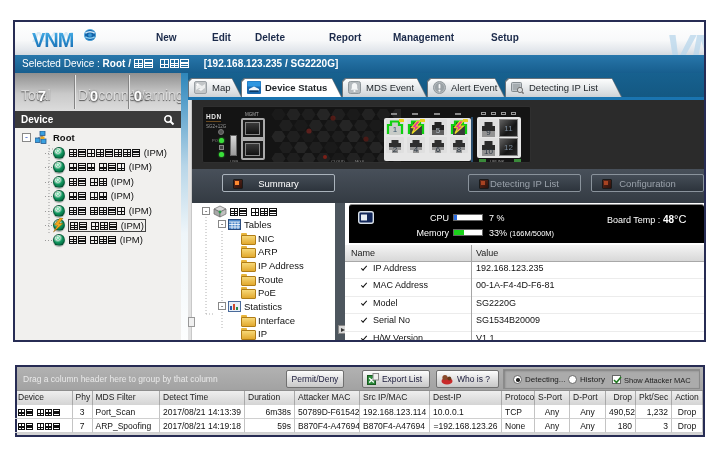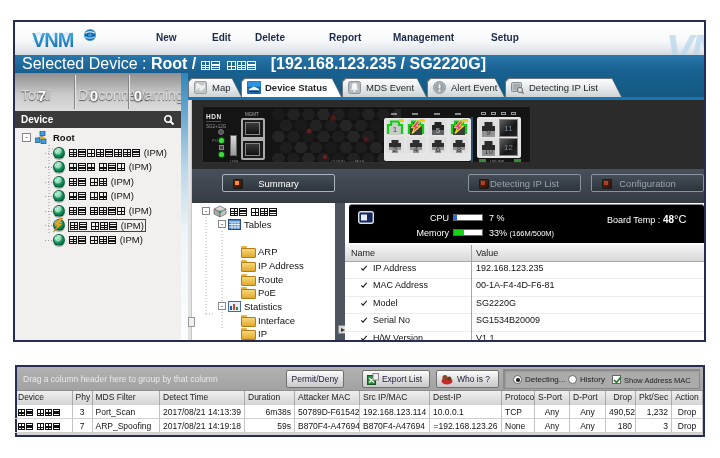--- a/index.html
+++ b/index.html
@@ -11,21 +11,21 @@
 .kj.s{width:7px;height:7px}
 .kj.l{width:9px;height:9px}
 .sp3{display:inline-block;width:3px}
 #main{position:absolute;left:13px;top:20px;width:693px;height:322px;border:2px solid #272c54;background:#fff}
 #hdr{position:absolute;left:0;top:0;width:689px;height:33px;background:linear-gradient(180deg,#ffffff 0%,#f8f9fa 55%,#e3e7ec 85%,#d3d9df 100%);overflow:hidden}
 #logo{position:absolute;left:17px;top:7px;font-weight:bold;font-size:20px;letter-spacing:-1px;background:linear-gradient(180deg,#55b9ee 0%,#2a8fd0 45%,#1563a8 100%);-webkit-background-clip:text;background-clip:text;color:transparent}
 #logorefl{position:absolute;left:17px;top:23px;font-weight:bold;font-size:20px;letter-spacing:-1px;color:#2a8fd0;opacity:.15;transform:scaleY(-.75);transform-origin:top}
 #logoglobe{position:absolute;left:69px;top:8px;width:12px;height:12px;border-radius:50%;background:radial-gradient(circle at 35% 30%,#bfe4f7 0%,#5db4e6 40%,#1563a8 100%)}
 .menu{position:absolute;top:10px;font-size:10px;font-weight:bold;color:#1b2a4a}
 #wmark{position:absolute;right:-14px;top:4px;font-weight:bold;font-style:italic;font-size:42px;letter-spacing:-3px;color:#b9d7ec;opacity:.75}
-#selbar{position:absolute;left:0;top:33px;width:689px;height:18px;background:linear-gradient(180deg,#2877ab,#175e8e);color:#fff;font-size:16px;line-height:18px}
+#selbar{position:absolute;left:0;top:33px;width:689px;height:18px;background:linear-gradient(180deg,#2877ab,#175e8e);color:#fff;font-size:10px;line-height:18px}
 #counters{position:absolute;left:0;top:51px;width:166px;height:38px;background:linear-gradient(180deg,#8f8f8f,#c9c9c9 55%,#dcdcdc)}
 .cntlab{position:absolute;top:14px;font-size:14px;font-weight:normal;color:#dadada;text-shadow:0 1px 1px #555}
 .cntnum{position:absolute;top:14px;width:20px;font-size:15px;font-weight:bold;color:#fff;text-shadow:0 1px 2px #555,0 0 2px #777;line-height:17px;text-align:center}
 .cntsep{position:absolute;top:2px;width:1px;height:34px;background:#848484;box-shadow:1px 0 0 #e8e8e8}
 #devbar{position:absolute;left:0;top:89px;width:166px;height:17px;background:#3a3a3a;color:#fff;font-size:10px;font-weight:bold;line-height:17px}
 #tree{position:absolute;left:0;top:106px;width:166px;height:212px;background:#f1f0ee;overflow:hidden;font-size:9.5px;color:#111}
 .sphere{position:absolute;width:12px;height:12px;border-radius:50%;background:radial-gradient(circle at 38% 28%,#eafff4 0%,#6fd8a4 20%,#12996000 0%,#129960 48%,#046b42 78%,#024530 100%);border:1px solid rgba(0,60,35,.55);box-shadow:0 1px 1px rgba(0,0,0,.3)}
 .pmbox{position:absolute;width:9px;height:9px;border:1px solid #888;background:#fff;font-size:9px;line-height:7px;text-align:center;color:#333}
 #vsplit1{position:absolute;left:166px;top:51px;width:7px;height:267px;background:linear-gradient(180deg,#2e86ba 0%,#5ca2cc 12%,#b8d6e8 35%,#eef5f9 60%,#fdfefe 100%)}
 #rightreg{position:absolute;left:173px;top:51px;width:516px;height:267px;background:#2b2b2b}
@@ -405,20 +405,24 @@
             <div class="mrow" style="left:0;top:15.1px">
               <span class="pmbox" style="left:26px;top:2px;width:8px;height:8px;line-height:5px;font-size:8px">-</span>
               <span class="abs" style="left:36px;top:1px">
                 <svg class="abs" width="13" height="11" viewBox="0 0 13 11">
                   <rect x="0.5" y="0.5" width="12" height="10" fill="#4a86c8" stroke="#2a4a7a"></rect>
                   <path d="M1 3 h11 M1 5.5 h11 M1 8 h11 M4 3 v7 M7 3 v7 M10 3 v7" stroke="#fff" stroke-width="0.8"></path>
                 </svg>
               </span>
               <span class="abs" style="left:52px;top:1px">Tables</span>
             </div>
+            <div class="mrow" style="left:0;top:28.7px">
+              <span class="folder" style="left:49px;top:1px"></span>
+              <span class="abs" style="left:66px;top:1px">NIC</span>
+            </div>
             <div class="mrow" style="left:0;top:42.4px">
               <span class="folder" style="left:49px;top:1px"></span>
               <span class="abs" style="left:66px;top:1px">ARP</span>
             </div>
             <div class="mrow" style="left:0;top:56.0px">
               <span class="folder" style="left:49px;top:1px"></span>
               <span class="abs" style="left:66px;top:1px">IP Address</span>
             </div>
             <div class="mrow" style="left:0;top:69.6px">
               <span class="folder" style="left:49px;top:1px"></span>
@@ -527,21 +531,21 @@
         <div class="abs" style="left:486px;top:2px;width:197px;height:20px;background:#ababab;border:1px solid #8a8a8a;box-shadow:inset 1px 1px 2px rgba(0,0,0,.25)">
           <span class="abs" style="left:9px;top:5px;width:9px;height:9px;border-radius:50%;background:#fff;border:1px solid #666"></span>
           <span class="abs" style="left:12px;top:8px;width:3.5px;height:3.5px;border-radius:50%;background:#222"></span>
           <span class="abs" style="left:21px;top:5px;font-size:8px;color:#222;white-space:nowrap">Detecting...</span>
           <span class="abs" style="left:64px;top:5px;width:9px;height:9px;border-radius:50%;background:#fff;border:1px solid #666"></span>
           <span class="abs" style="left:76px;top:5px;font-size:8px;color:#222;white-space:nowrap">History</span>
           <span class="abs" style="left:108px;top:5px;width:9px;height:9px;background:#fff;border:1px solid #666"></span>
           <svg class="abs" style="left:109px;top:6px" width="9" height="8" viewBox="0 0 9 8">
             <path d="M1 4 L3.5 6.5 L8 1" stroke="#1e7a1e" stroke-width="1.6" fill="none"></path>
           </svg>
-          <span class="abs" style="left:120px;top:5.5px;font-size:7.5px;color:#222;white-space:nowrap">Show Address MAC</span>
+          <span class="abs" style="left:120px;top:5.5px;font-size:7.5px;color:#222;white-space:nowrap">Show Attacker MAC</span>
         </div>
     </div>
     <div id="bgrid">
         <div id="bghead">
           <span class="bcell" style="left:-2.0px;width:57.5px;text-align:left">Device</span>
           <span class="bcell" style="left:55.5px;width:20.0px;text-align:left">Phy</span>
           <span class="bcell" style="left:75.5px;width:67.5px;text-align:left">MDS Filter</span>
           <span class="bcell" style="left:143.0px;width:85.0px;text-align:left">Detect Time</span>
           <span class="bcell" style="left:228.0px;width:50.0px;text-align:left">Duration</span>
           <span class="bcell" style="left:278.0px;width:65.0px;text-align:left">Attacker MAC</span>

